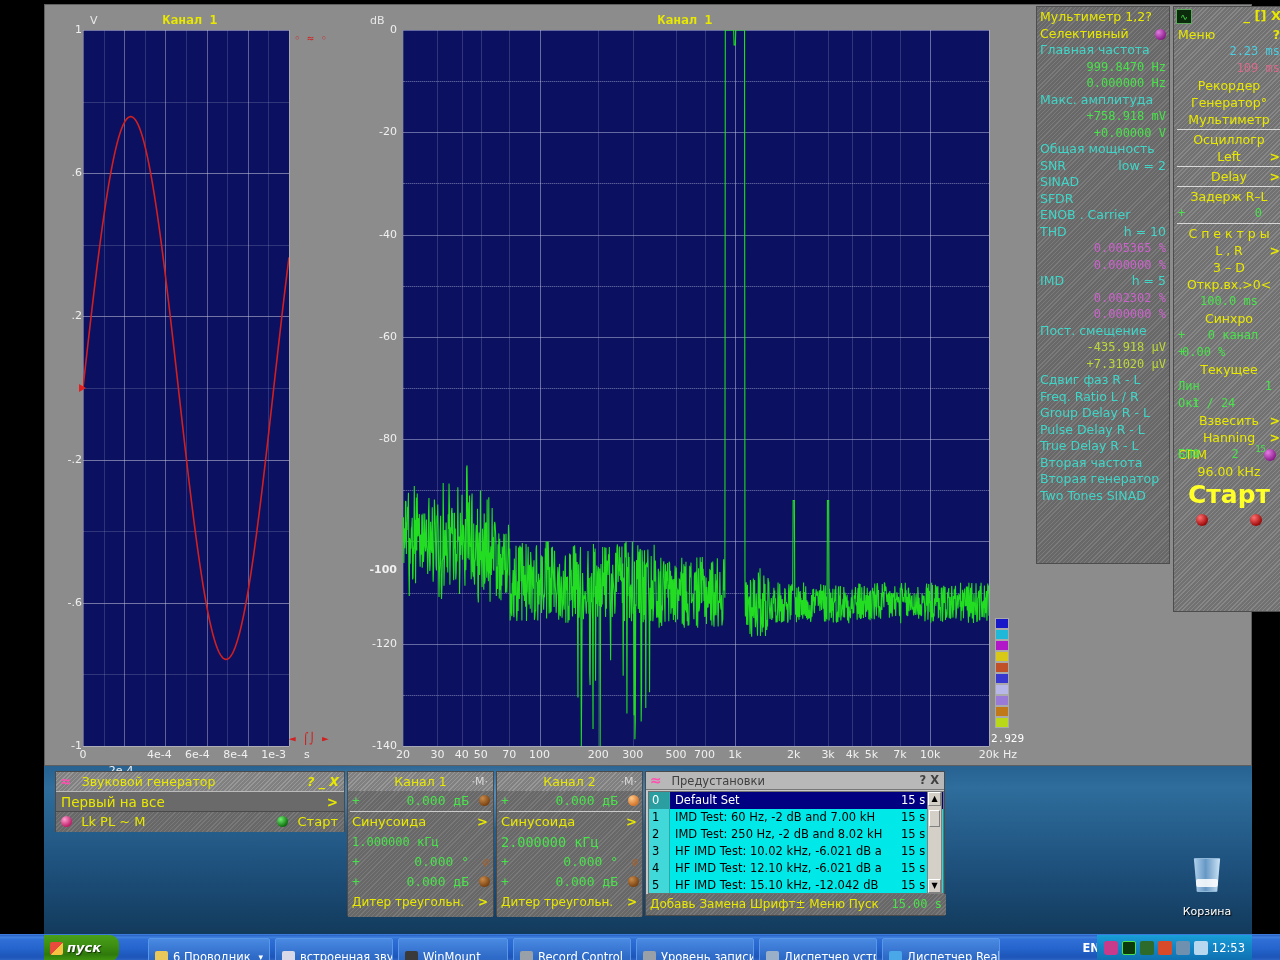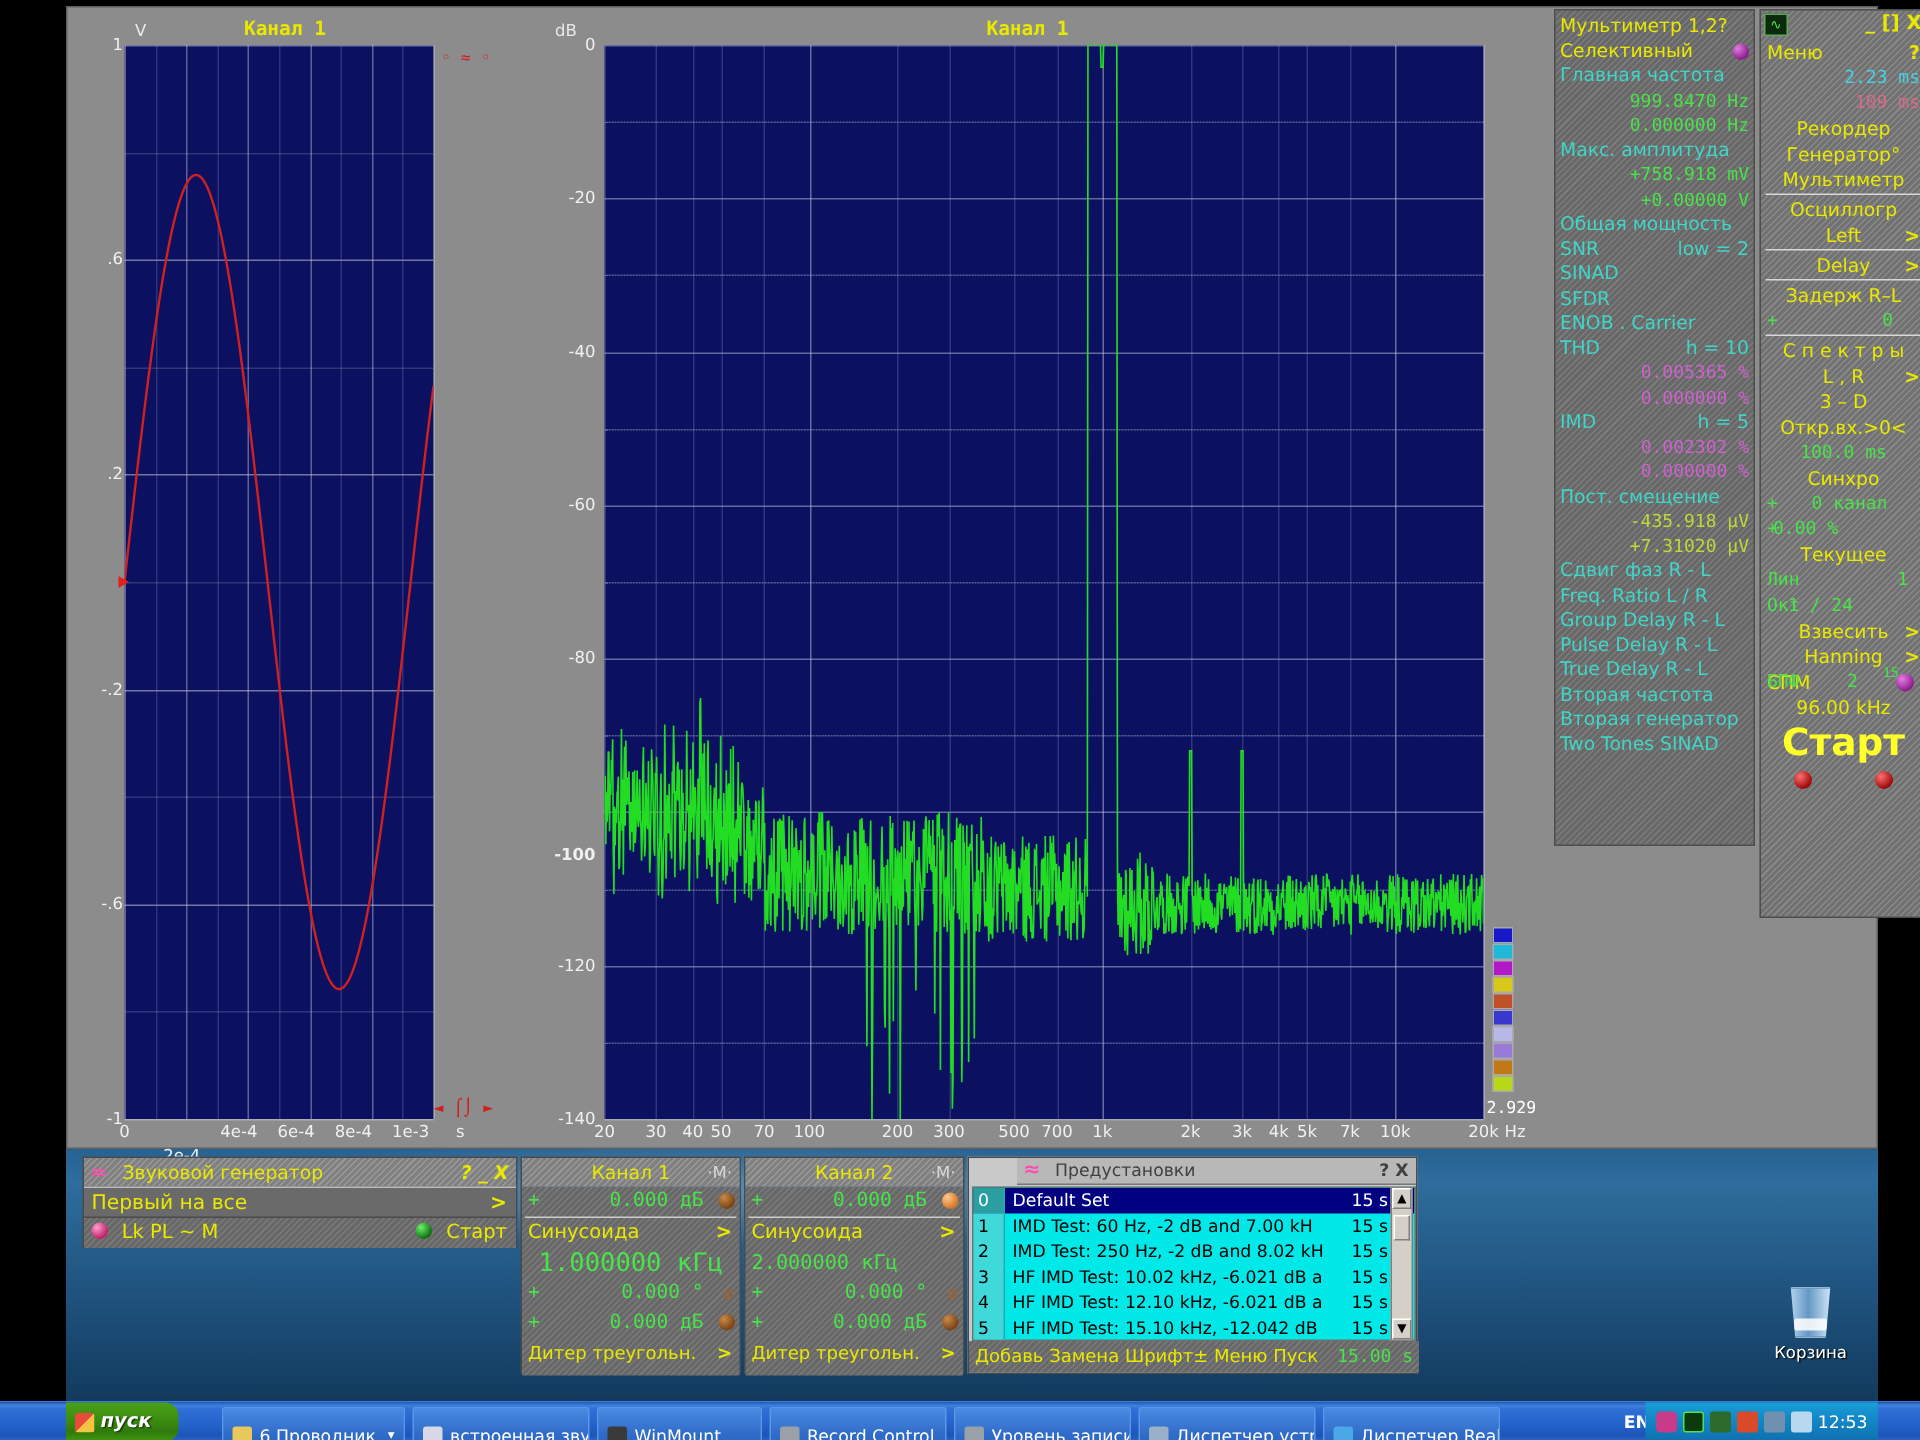--- a/index.html
+++ b/index.html
@@ -50,21 +50,21 @@
     background:linear-gradient(to right, rgba(190,220,245,.95), rgba(120,170,215,.8) 45%, rgba(220,240,255,.95));
     border:1px solid #8fb8d8;
     border-radius:3px 3px 6px 6px;
     clip-path: polygon(6% 0, 94% 0, 84% 100%, 16% 100%);
     position:relative;
   }
   .bin-glass::after{
     content:""; position:absolute; left:12%; bottom:4px; width:76%; height:8px;
     background:rgba(255,255,255,.85); border-radius:2px;
   }
-  .bin-label { font-size:11px; color:#fff; margin-top:3px; text-shadow:1px 1px 1px #000; }
+  .bin-label { font-size:11px; color:#fff; margin-top:13px; text-shadow:1px 1px 1px #000; }
 
   
   #app {
     position:absolute; left:44px; top:4px; width:1208px; height:762px;
     background:#8c8c8c;
     border:1px solid #5f5f5f;
   }
   .hatch {
     background-color:#8a8a8a;
     background-image:repeating-linear-gradient(135deg,
@@ -212,21 +212,21 @@
   .knob-br { background:radial-gradient(circle at 33% 30%, #c98a4a, #7a4413 70%); }
   .knob-or { background:radial-gradient(circle at 33% 30%, #ffc98a, #d4762a 70%); }
   .ch-sel { height:20px; line-height:20px; font-size:13px; color:#e8e800; padding:0 4px; position:relative; }
   .ch-sel .arr { position:absolute; right:5px; top:0; color:#e8e800; font-weight:bold; }
   .ch-hr { border-top:1px solid #ccc; margin:0 2px; }
   .phi { position:absolute; right:4px; top:0; color:#a06030; font-size:11px; font-style:italic; }
 
   
   #pre-win { left:645px; top:771px; width:300px; height:145px; background:#c9c9c9; }
   #pre-title { background:#b8b8b8; color:#404040; height:18px; line-height:17px; font-size:11.5px;
-               padding:0 4px; position:relative; border-bottom:1px solid #777;margin-left:32px; }
+               padding:0 4px; position:relative; border-bottom:1px solid #777; }
   #pre-title .win-btns { color:#404040; font-style:normal; }
   #pre-list { position:absolute; left:2px; top:19px; width:296px; height:103px; background:#00e8e8;
               overflow:hidden; border:1px solid #707070; }
   .pre-row { height:17px; line-height:17px; font-size:11.5px; display:flex; }
   .pre-idx { width:21px; background:#40d8d8; color:#000; text-align:left; padding-left:3px;
              border-right:1px solid #2aa8a8; }
   .pre-name { flex:1; color:#000; padding-left:5px; overflow:hidden; white-space:nowrap; }
   .pre-dur { width:46px; color:#000; padding-left:4px; }
   .pre-row.sel { background:#000080; }
   .pre-row.sel .pre-name, .pre-row.sel .pre-dur { color:#fff; }
@@ -598,21 +598,21 @@
 <div id="ch1-win" class="win ch-win">
     <div class="win-title ch-title"><span>Канал 1</span><span class="m">·M·</span></div>
     <div class="win-body" style="height: 126px;">
       <div class="ch-line">
         <span class="plus">+</span>
         <span class="val">0.000 дБ</span>
         <span class="knob knob-br"></span>
       </div>
       <div class="ch-hr"></div>
       <div class="ch-sel"><span>Синусоида</span><span class="arr">&gt;</span></div>
-      <div class="ch-line" style="text-align: center; font-size: 17px;"><span>1.000000 кГц</span></div>
+      <div class="ch-line" style="text-align: left; font-size: 12px;"><span>1.000000 кГц</span></div>
       <div class="ch-line">
         <span class="plus">+</span>
         <span class="val">0.000 °</span>
         <span class="phi">φ</span>
       </div>
       <div class="ch-line">
         <span class="plus">+</span>
         <span class="val">0.000 дБ</span>
         <span class="knob knob-br"></span>
       </div>

